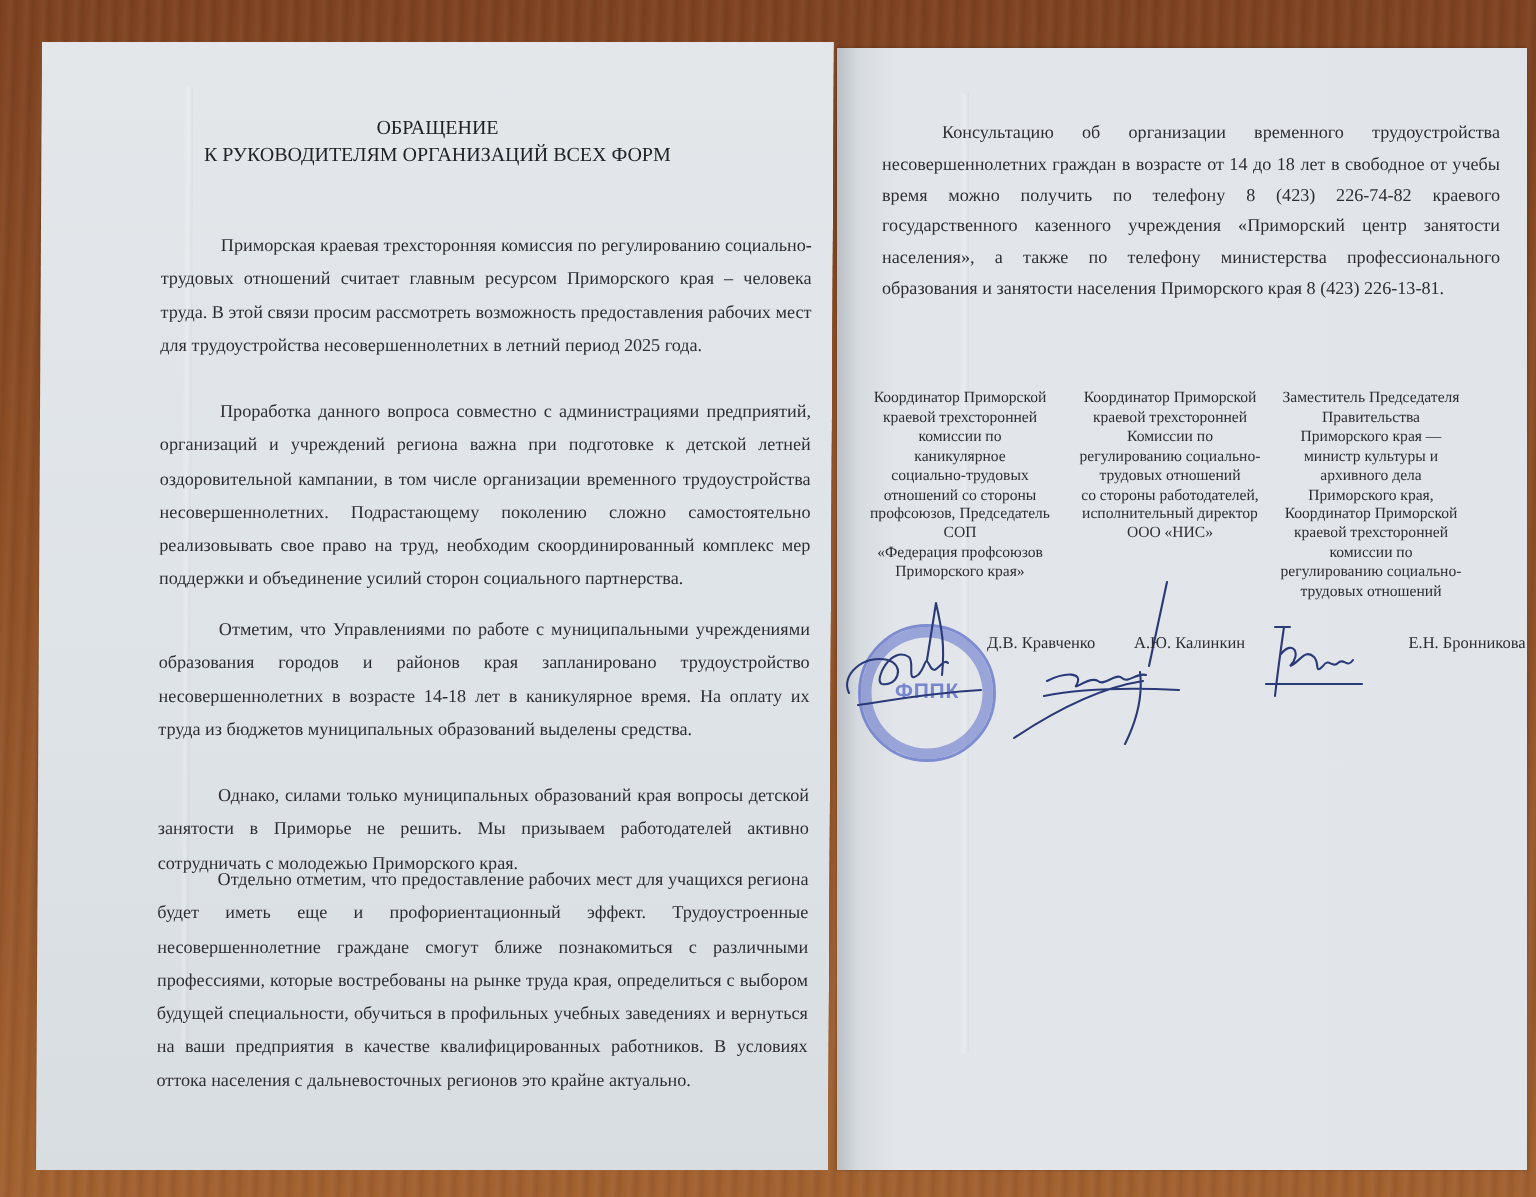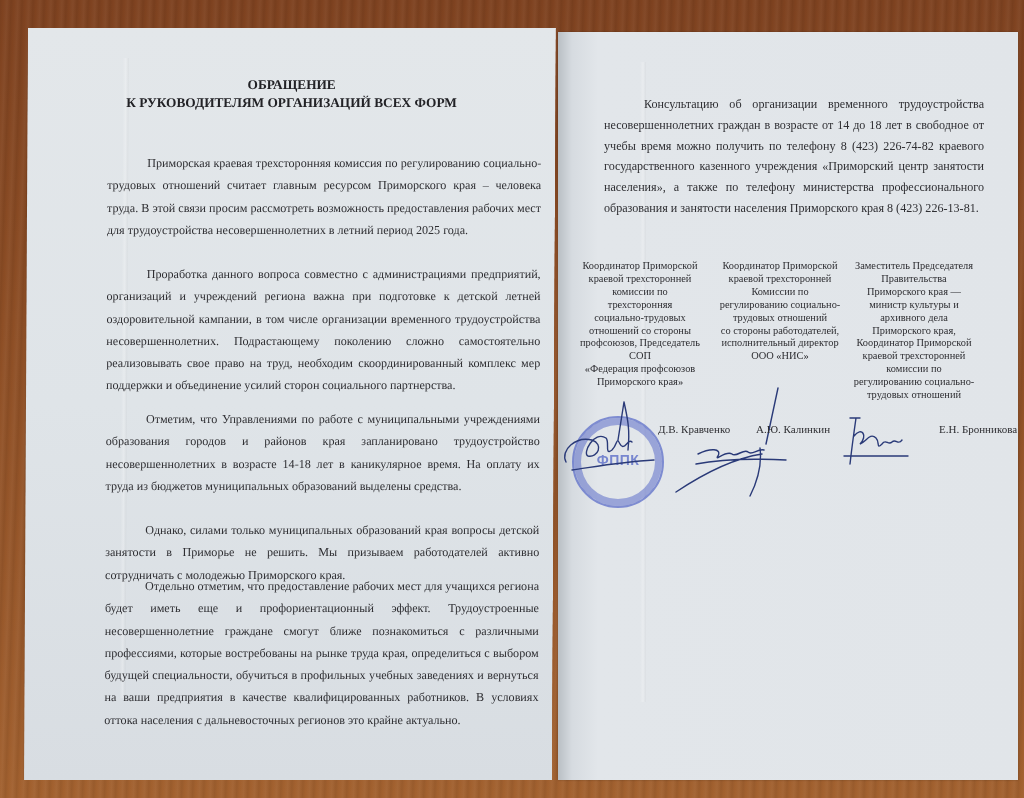--- a/index.html
+++ b/index.html
@@ -28,37 +28,37 @@
   }
   .fold-left, .fold-right {
     position: absolute; top: 30px; width: 6px; height: 640px;
     background: linear-gradient(90deg, rgba(255,255,255,0.0), rgba(255,255,255,0.25), rgba(0,0,0,0.03));
   }
   .fold-left { left: 95px; }
   .fold-right { left: 82px; }
 
   .title {
     position: absolute; left: 0; right: 0; top: 48px;
-    text-align: center; font-weight: bold; font-size: 13.3px; line-height: 18px;
+    text-align: center; font-weight: normal; font-size: 13.3px; line-height: 18px;
     color: #222226;
   }
   .title div { white-space: nowrap; }
 
   .body-text {
     position: absolute; left: 80px; width: 434px;
     font-size: 12.1px; line-height: 22.3px; text-align: justify;
     color: #2e2e32;
   }
   .body-text p { margin: 0; text-indent: 40px; }
 
   .right-text {
     position: absolute; left: 30px; width: 412px; top: 46px;
     font-size: 12.1px; line-height: 20.8px; text-align: justify; color: #2e2e32;
   }
-  .right-text p { margin: 16px; text-indent: 40px; }
+  .right-text p { margin: 0; text-indent: 40px; }
 
   .sig-block {
     position: absolute; top: 228px;
     font-size: 10.4px; line-height: 12.9px; text-align: center; color: #2e2e32;
   }
   .sig-block div { white-space: nowrap; }
   .sig-1 { left: 18px; width: 128px; }
   .sig-2 { left: 152px; width: 140px; }
   .sig-3 { left: 286px; width: 140px; }
 
@@ -110,21 +110,21 @@
 <div class="page page-right">
   <div class="fold-right"></div>
   <div class="right-text">
     <p>Консультацию об организации временного трудоустройства несовершеннолетних граждан в возрасте от 14 до 18 лет в свободное от учебы время можно получить по телефону 8 (423) 226-74-82 краевого государственного казенного учреждения «Приморский центр занятости населения», а также по телефону министерства профессионального образования и занятости населения Приморского края 8 (423) 226-13-81.</p>
   </div>
 
   <div class="sig-block sig-1">
     <div>Координатор Приморской</div>
     <div>краевой трехсторонней</div>
     <div>комиссии по</div>
-    <div>трехсторонняя</div>
+    <div>каникулярное</div>
     <div>социально-трудовых</div>
     <div>отношений со стороны</div>
     <div>профсоюзов, Председатель</div>
     <div>СОП</div>
     <div>«Федерация профсоюзов</div>
     <div>Приморского края»</div>
   </div>
 
   <div class="sig-block sig-2">
     <div>Координатор Приморской</div>

